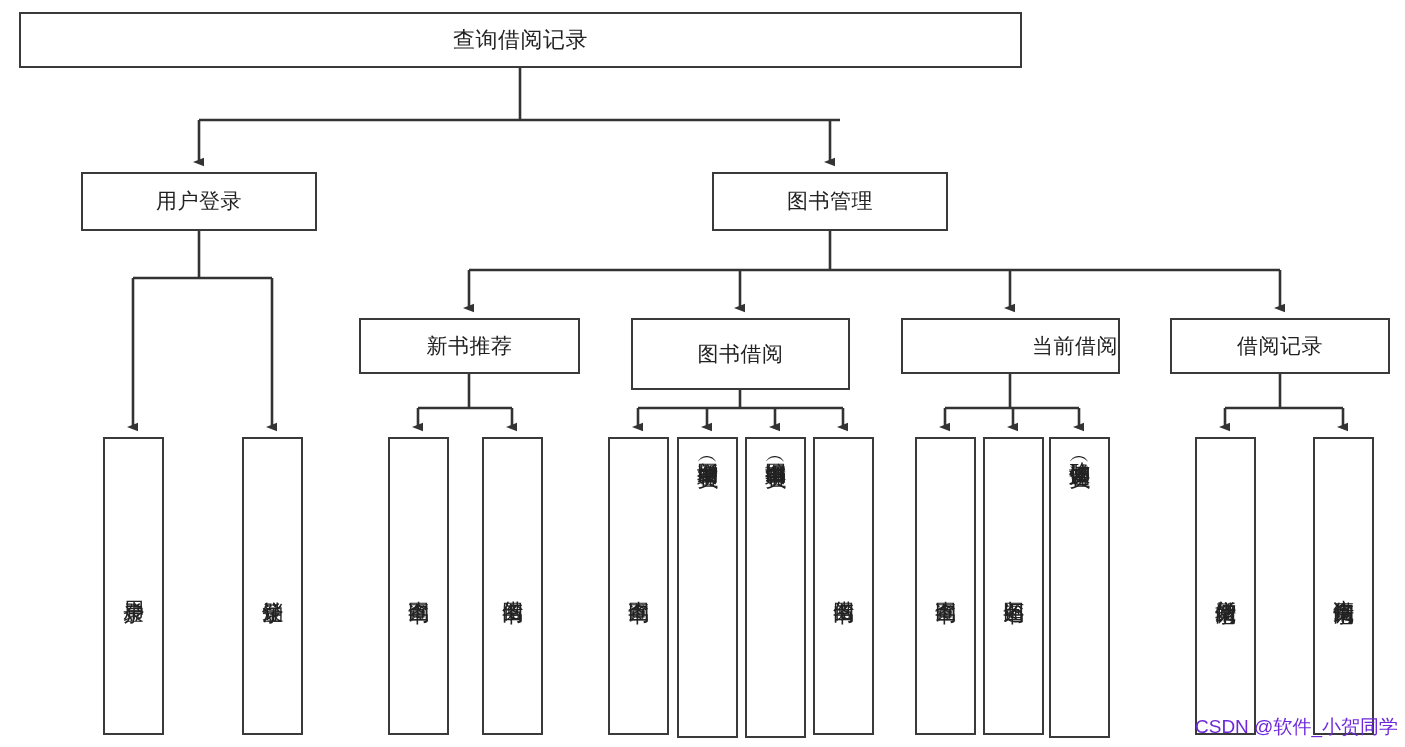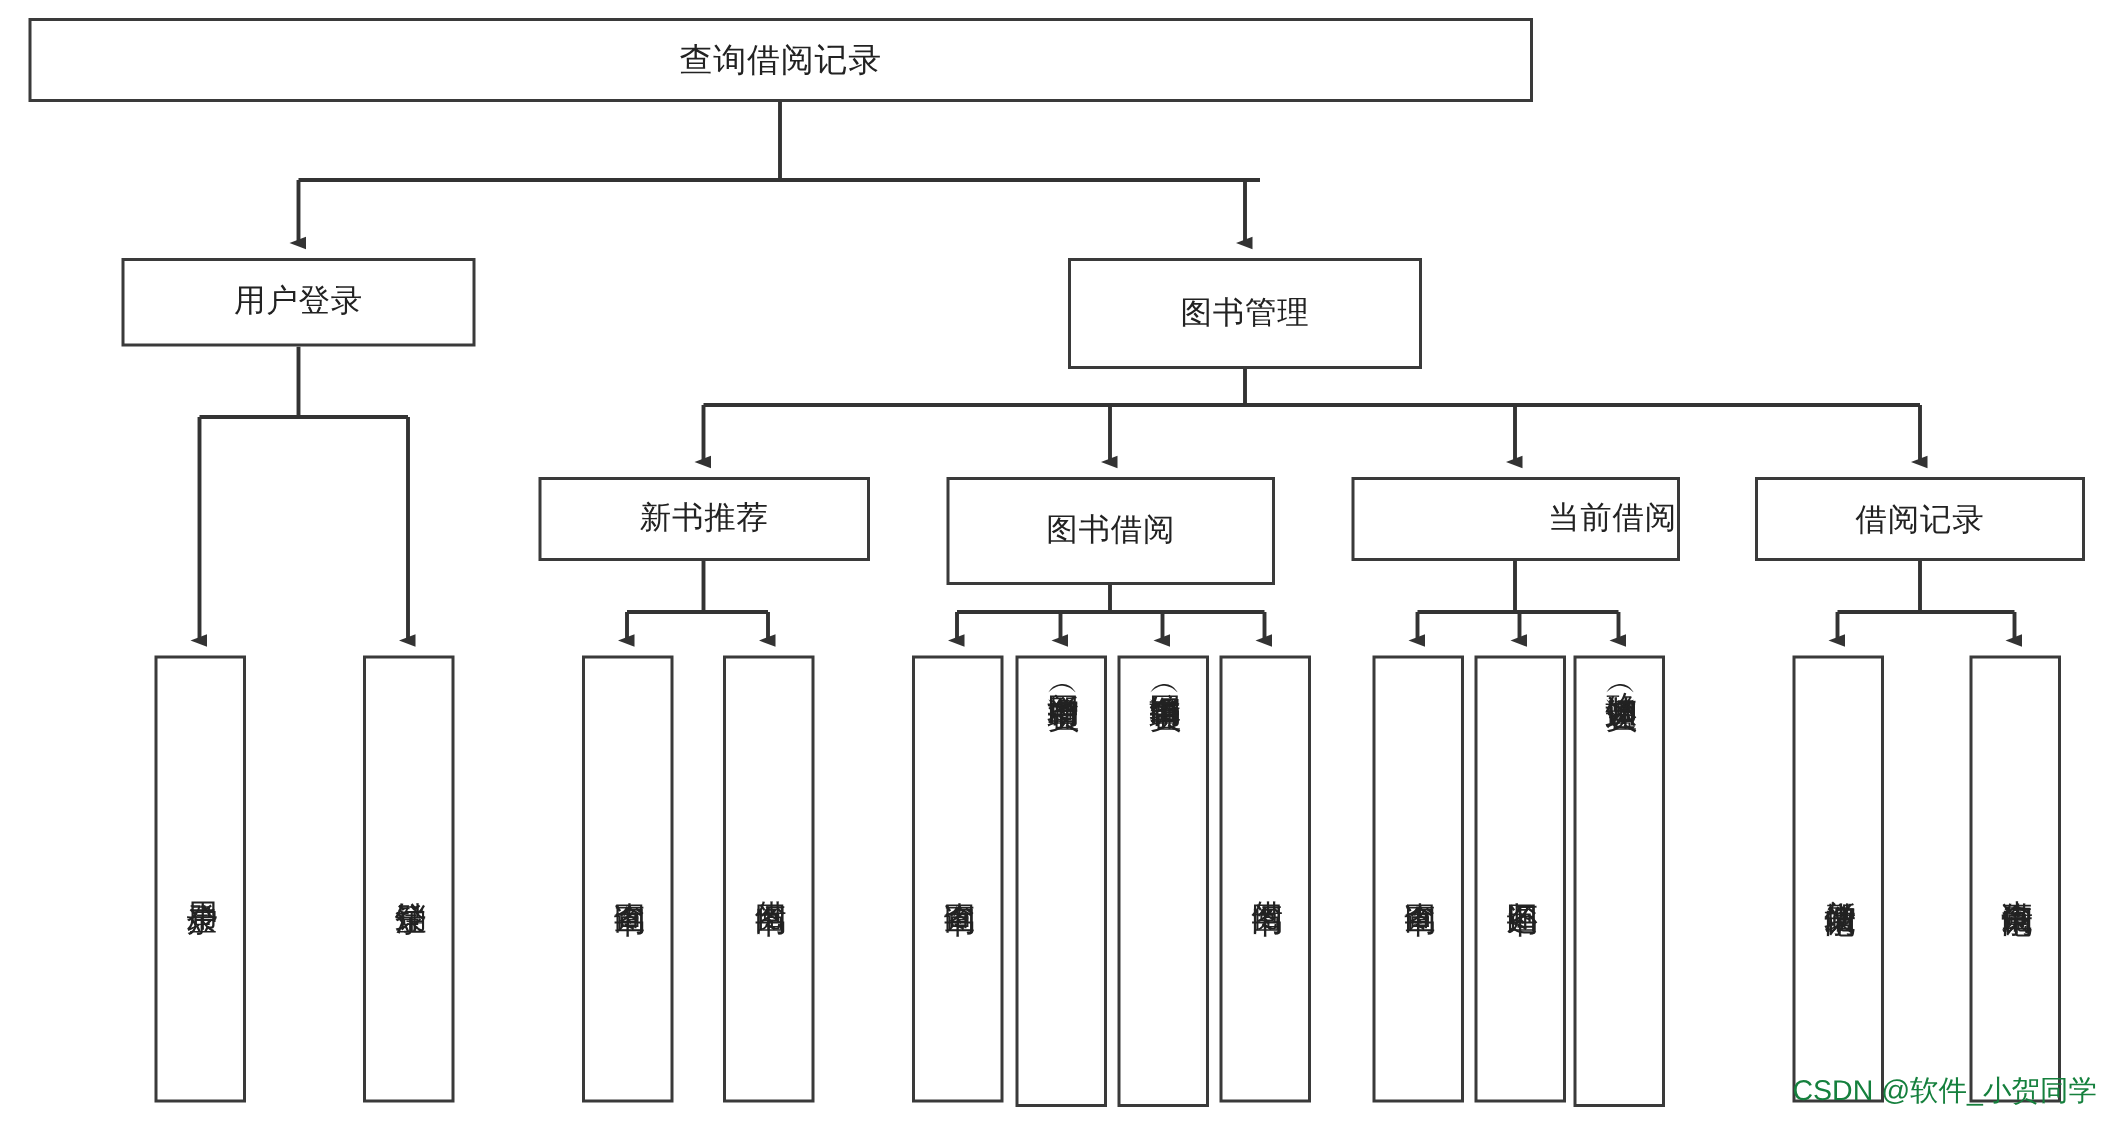--- a/index.html
+++ b/index.html
@@ -59,21 +59,21 @@
     letter-spacing: 1px;
     white-space: nowrap;
     display: block;
   }
   .node.leaf.center-text {
     align-items: center;
     padding-top: 0;
   }
   .watermark {
     position: absolute;
-    color: #15803d;
+    color: #6d28d9;
     font-size: 19px;
     white-space: nowrap;
     z-index: 5;
     font-family: "Liberation Sans", "DejaVu Sans", sans-serif;
   }
 </style>
 </head>
 <body>
 
 <div id="canvas">
@@ -129,21 +129,21 @@
     </g>
   </svg>
 
   <div class="node root" style="left:19px; top:12px; width:1003px; height:56px;">
     <span class="label">查询借阅记录</span>
   </div>
 
   <div class="node mid" style="left:81px; top:172px; width:236px; height:59px;">
     <span class="label">用户登录</span>
   </div>
-  <div class="node mid" style="left:712px; top:172px; width:236px; height:74px;">
+  <div class="node mid" style="left:712px; top:172px; width:236px; height:59px;">
     <span class="label">图书管理</span>
   </div>
 
   <div class="node mid" style="left:359px; top:318px; width:221px; height:56px;text-align:right;">
     <span class="label">新书推荐</span>
   </div>
   <div class="node mid" style="left:631px; top:318px; width:219px; height:72px;">
     <span class="label">图书借阅</span>
   </div>
   <div class="node mid" style="left:901px; top:318px; width:219px; height:56px;justify-content:flex-end;">

